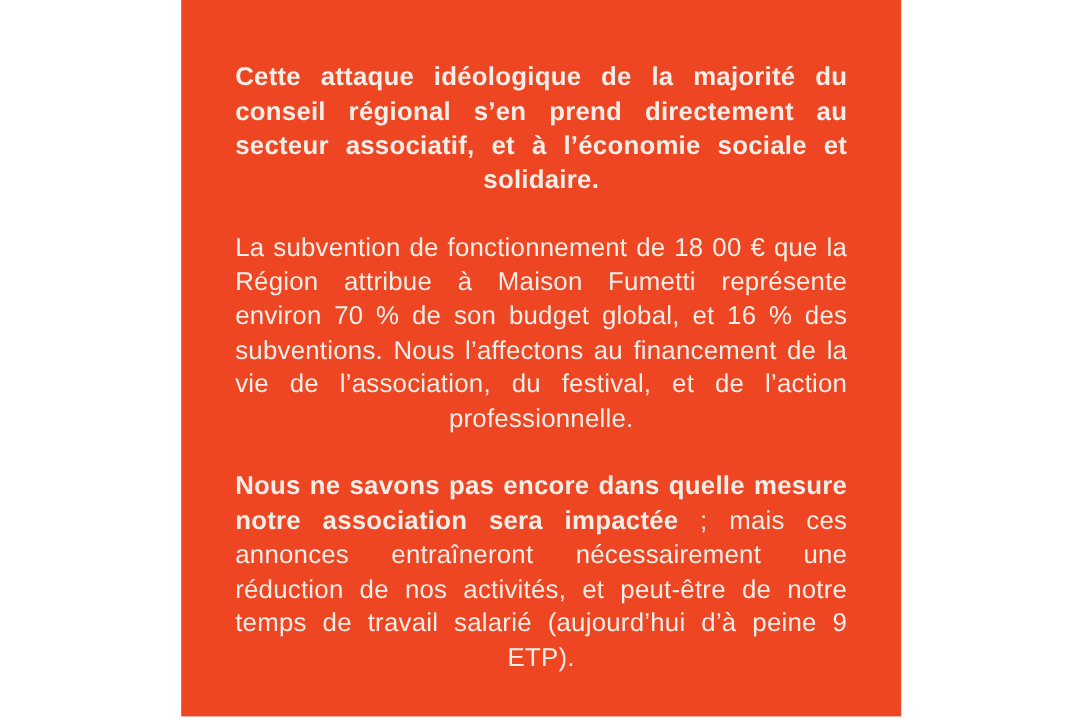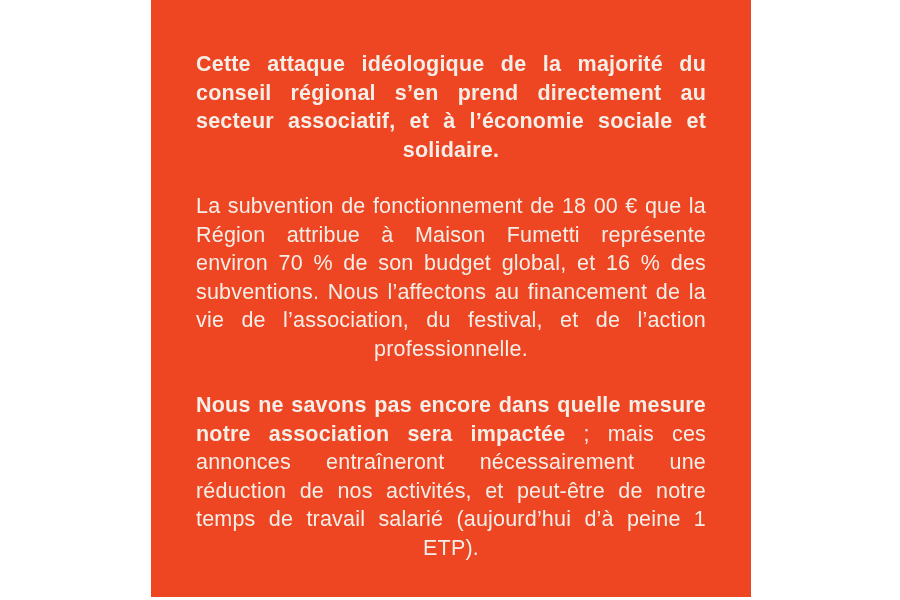--- a/index.html
+++ b/index.html
@@ -48,15 +48,15 @@
     font-style: normal;
   }
 </style>
 </head>
 <body>
 
 <div class="page">
   <div class="card">
     <p class="para bold">Cette attaque idéologique de la majorité du conseil régional s’en prend directement au secteur associatif, et à l’économie sociale et solidaire.</p>
     <p class="para regular">La subvention de fonctionnement de 18 00 € que la Région attribue à Maison Fumetti représente environ 70 % de son budget global, et 16 % des subventions. Nous l’affectons au financement de la vie de l’association, du festival, et de l’action professionnelle.</p>
-    <p class="para regular"><strong>Nous ne savons pas encore dans quelle mesure notre association sera impactée</strong><span> ; mais ces annonces entraîneront nécessairement une réduction de nos activités, et peut-être de notre temps de travail salarié (aujourd’hui d’à peine 1 ETP).</span></p>
+    <p class="para regular"><strong>Nous ne savons pas encore dans quelle mesure notre association sera impactée</strong><span> ; mais ces annonces entraîneront nécessairement une réduction de nos activités, et peut-être de notre temps de travail salarié (aujourd’hui d’à peine 9 ETP).</span></p>
   </div>
 </div>
 
 </body></html>

